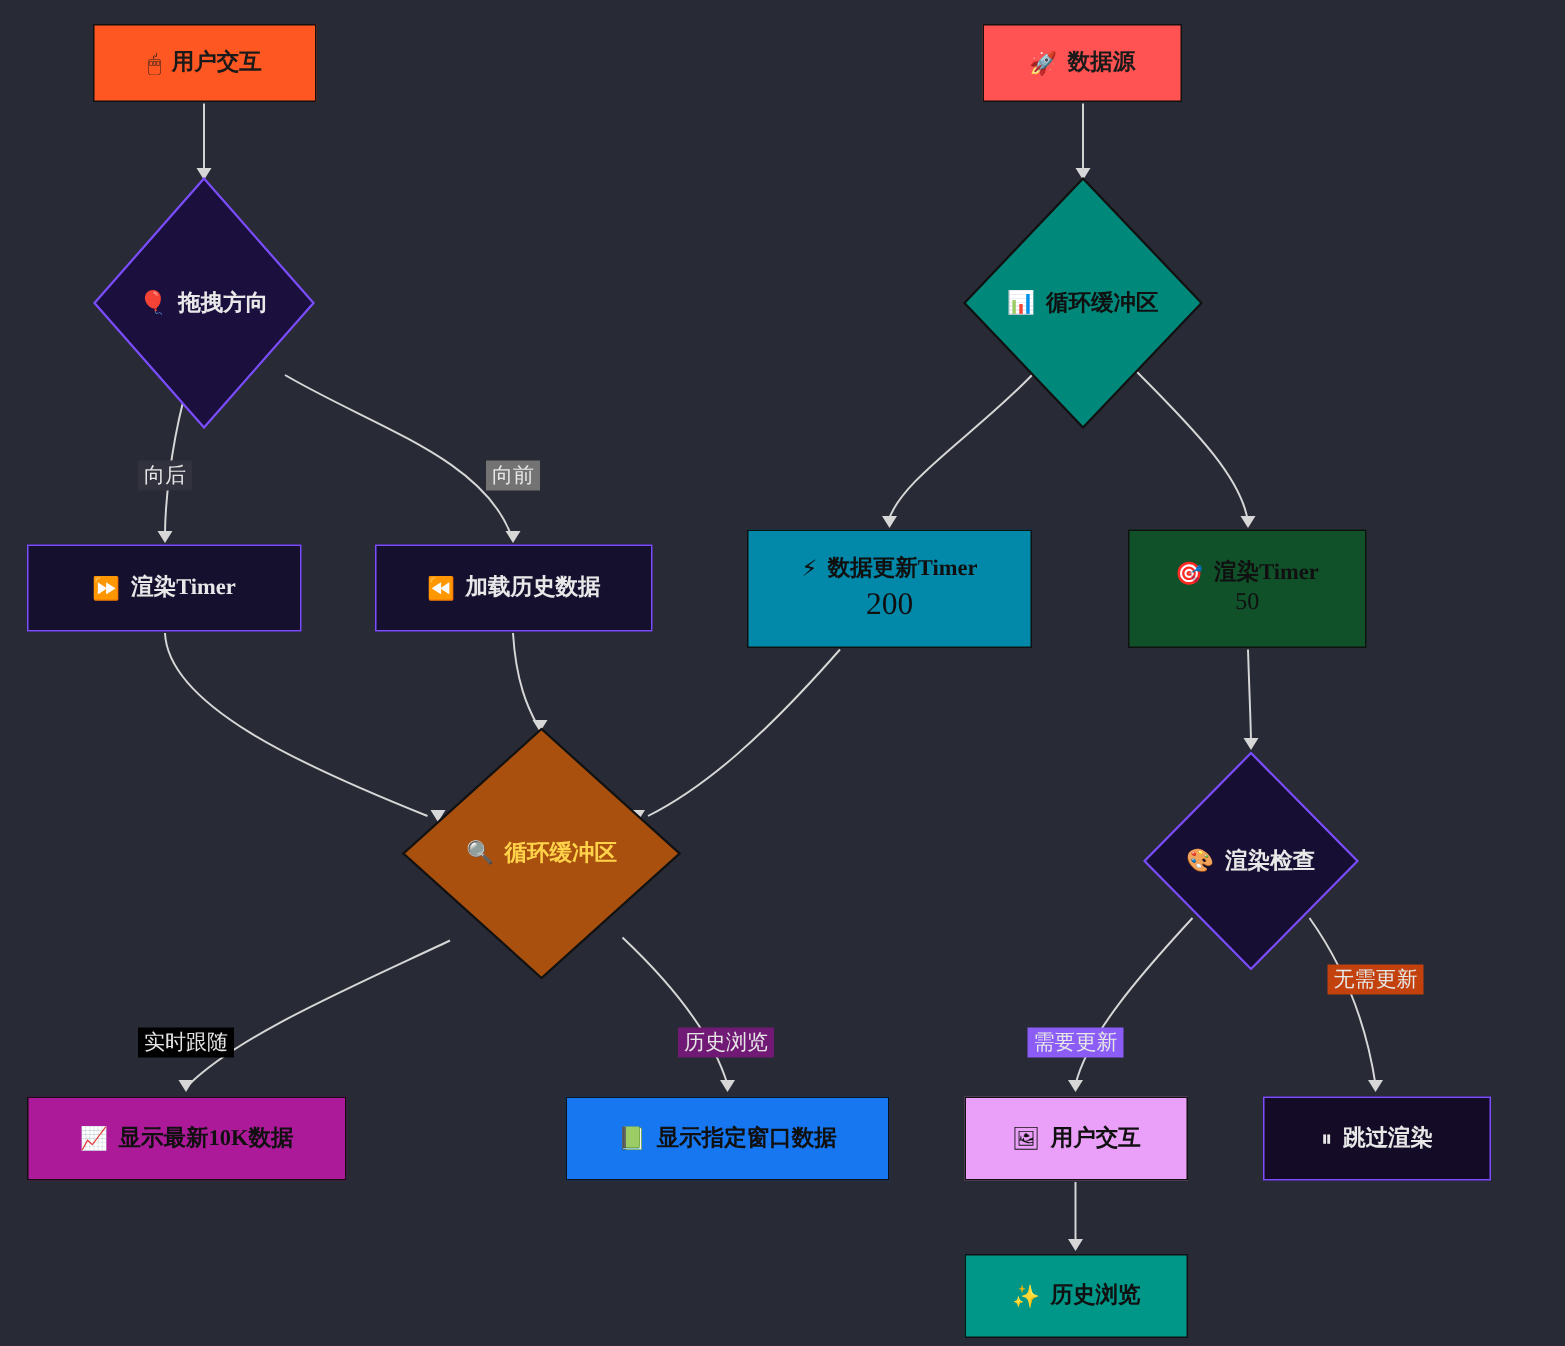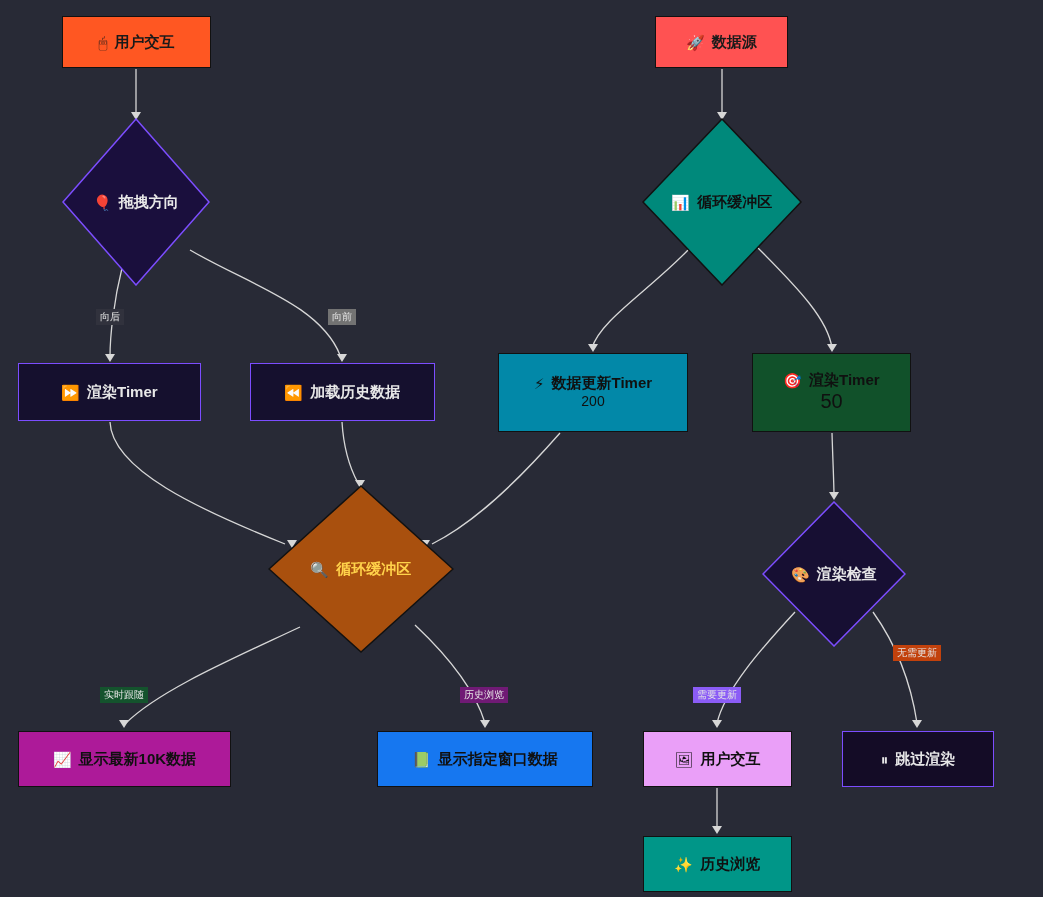--- a/index.html
+++ b/index.html
@@ -49,20 +49,21 @@
     gap: 7px;
     white-space: nowrap;
   }
   .rect .line2 {
     white-space: nowrap;
     font-weight: normal;
   }
   .lbl {
     font-size: 15px;
     font-weight: bold;
+    font-family: Liberation Serif, serif;
   }
   .ico {
     font-size: 15px;
     line-height: 1;
     display: inline-block;
   }
   
   .diamond-wrap {
     position: absolute;
   }
@@ -82,21 +83,21 @@
     align-items: center;
     justify-content: center;
     gap: 7px;
     white-space: nowrap;
     pointer-events: none;
   }
   .edge-label {
     position: absolute;
     background: #31323d;
     color: #e6e6e6;
-    font-size: 10px;
+    font-size: 14px;
     padding: 1px 4px;
     white-space: nowrap;
     transform: translate(-50%, -50%);
     font-family: "Liberation Sans", "DejaVu Sans", sans-serif;
   }
   .edge-path {
     fill: none;
     stroke: #d7d7d7;
     stroke-width: 1.3;
   }
@@ -181,28 +182,28 @@
         <div class="line1">
           <span class="ico">⏪</span>
           <span class="lbl">加载历史数据</span>
         </div>
       </div>
       <div class="node rect" style="left: 498px; top: 353px; width: 190px; height: 79px; background: rgb(2, 136, 168); border-color: rgb(17, 17, 17); color: rgb(16, 16, 16);">
         <div class="line1">
           <span class="ico">⚡</span>
           <span class="lbl">数据更新Timer</span>
         </div>
-        <div class="line2 lbl" style="font-weight: normal; font-size: 14px;">200</div>
+        <div class="line2 lbl" style="font-weight: normal; font-size: 21px;">200</div>
       </div>
       <div class="node rect" style="left: 752px; top: 353px; width: 159px; height: 79px; background: rgb(17, 81, 42); border-color: rgb(17, 17, 17); color: rgb(16, 16, 16);">
         <div class="line1">
           <span class="ico">🎯</span>
           <span class="lbl">渲染Timer</span>
         </div>
-        <div class="line2 lbl" style="font-weight: normal; font-size: 20px;">50</div>
+        <div class="line2 lbl" style="font-weight: normal; font-size: 16px;">50</div>
       </div>
       <div class="diamond-wrap" style="left: 268px; top: 485px; width: 186px; height: 168px;">
         <svg class="diamond-shape" viewBox="0 0 186 168">
           <polygon points="93,1 185,84 93,167 1,84" fill="#a9500e" stroke="#111111" stroke-width="1.5"></polygon>
         </svg>
         <div class="diamond-label" style="color: rgb(255, 210, 74);">
           <span class="ico">🔍</span>
           <span class="lbl">循环缓冲区</span>
         </div>
       </div>
@@ -242,18 +243,18 @@
       <div class="node rect" style="left: 643px; top: 836px; width: 149px; height: 56px; background: rgb(0, 150, 136); border-color: rgb(17, 17, 17); color: rgb(16, 16, 16);">
         <div class="line1">
           <span class="ico">✨</span>
           <span class="lbl">历史浏览</span>
         </div>
       </div>
     </div>
   <div id="edge-label-layer">
       <div class="edge-label" style="left: 110px; top: 317px; background: rgb(49, 50, 61);">向后</div>
       <div class="edge-label" style="left: 342px; top: 317px; background: #737373;">向前</div>
-      <div class="edge-label" style="left: 124px; top: 695px; background: #14532d;">实时跟随</div>
+      <div class="edge-label" style="left: 124px; top: 695px; background: #000000;">实时跟随</div>
       <div class="edge-label" style="left: 484px; top: 695px; background: #701a75;">历史浏览</div>
       <div class="edge-label" style="left: 717px; top: 695px; background: #8b5cf6;">需要更新</div>
       <div class="edge-label" style="left: 917px; top: 653px; background: #c2410c;">无需更新</div>
     </div>
 </div>
 
 </body></html>

